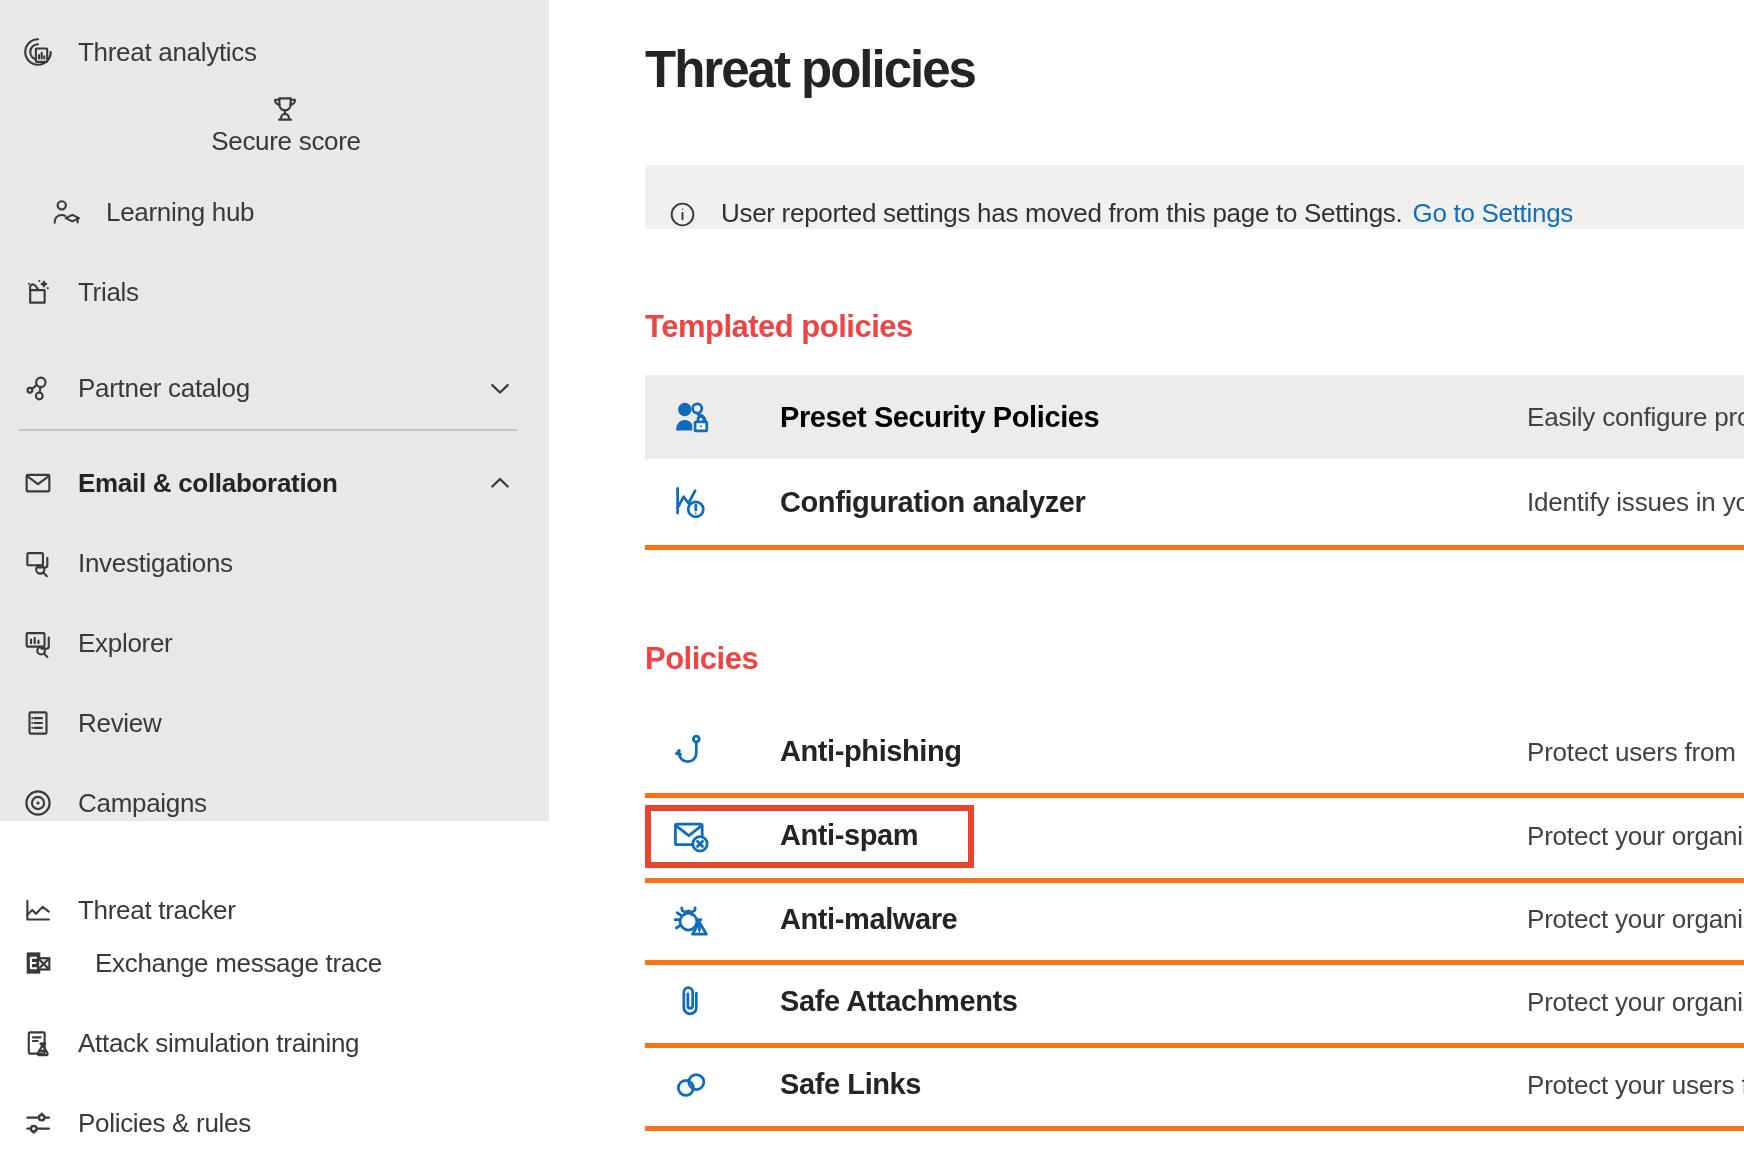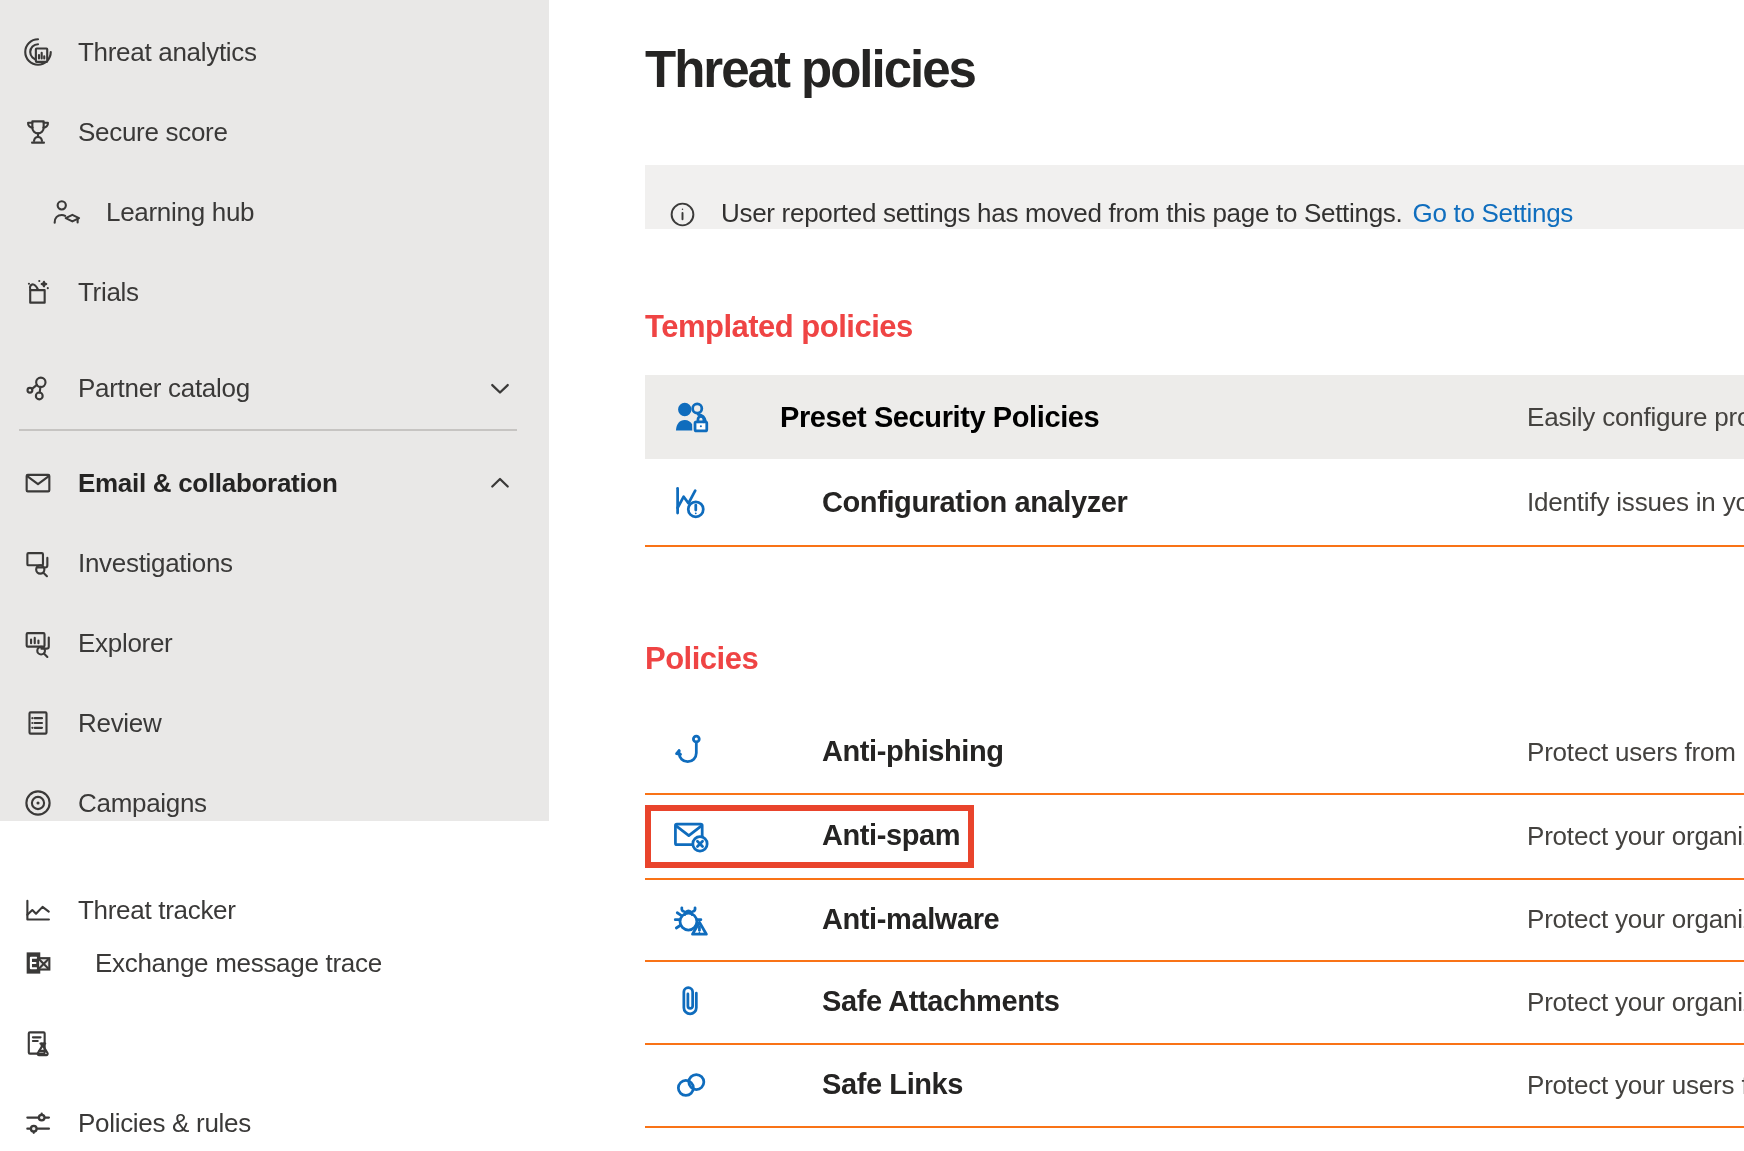--- a/index.html
+++ b/index.html
@@ -52,21 +52,21 @@
   #banner .btext{margin-left:24px;font-size:26px;color:#323130;white-space:nowrap;letter-spacing:-0.3px;}
   #banner .blink{margin-left:10px;font-size:26px;color:#106ebe;white-space:nowrap;cursor:pointer;letter-spacing:-0.3px;}
   .sect-head{
     position:absolute;left:96px;
     font-size:31px;font-weight:700;color:#ef4444;white-space:nowrap;letter-spacing:-0.5px;
   }
   .prow{
     position:absolute;left:96px;right:0;
     display:flex;align-items:center;cursor:pointer;
   }
-  .prow.pline{border-bottom:2px solid #f97316;gap:42px;}
+  .prow.pline{border-bottom:5px solid #f97316;}
   .prow.phigh{background:#edecea;}
   .prow .picon{
     width:44px;height:44px;margin-left:24px;flex:0 0 44px;color:#0f6cbd;
     display:flex;align-items:center;justify-content:center;
   }
   .prow .picon svg{width:44px;height:44px;}
   .prow .plabel{
     margin-left:67px;font-size:29px;font-weight:700;color:#252423;white-space:nowrap;letter-spacing:-0.4px;
   }
   .prow .plabel.plink{color:#000000;}
@@ -89,21 +89,21 @@
           <g fill="none" stroke="currentColor" stroke-width="1.5" stroke-linecap="round" stroke-linejoin="round">
             <path d="M12 3a9 9 0 1 0 9 9"></path>
             <path d="M12 6.5A5.5 5.5 0 1 0 17.5 12"></path>
             <rect x="10.5" y="9.5" width="8" height="9.5" rx="0.5" fill="#e9e8e7"></rect>
             <path d="M12.7 16.5v-2.3M14.6 16.5v-4M16.4 16.5v-1.4"></path>
           </g>
         </svg>
       </span>
       <span class="slabel">Threat analytics</span>
     </div>
-    <div class="srow" style="top: 92px;">
+    <div class="srow" style="top: 92px; flex-direction: column;">
       <span class="sicon">
         <svg viewBox="0 0 24 24">
           <g fill="none" stroke="currentColor" stroke-width="1.5" stroke-linecap="round" stroke-linejoin="round">
             <path d="M8 4.5h8v4.5a4 4 0 0 1-8 0z"></path>
             <path d="M8 5.5H5a3.1 3.1 0 0 0 3.2 3.4M16 5.5h3a3.1 3.1 0 0 1-3.2 3.4"></path>
             <path d="M12 13v2.3"></path>
             <path d="M9.2 18.3c.2-1.6 1.4-2.8 2.8-2.8s2.6 1.2 2.8 2.8"></path>
             <path d="M7.8 19.5h8.4"></path>
           </g>
         </svg>
@@ -251,20 +251,21 @@
       <span class="sicon">
         <svg viewBox="0 0 24 24">
           <g fill="none" stroke="currentColor" stroke-width="1.5" stroke-linecap="round" stroke-linejoin="round">
             <rect x="5.5" y="4.5" width="11.2" height="15" rx="0.8"></rect>
             <path d="M8.4 8h5.4M8.4 10.6h3.4"></path>
             <path d="M14.6 12.4v2.3l-2.7 4.4a1 1 0 0 0 .85 1.5h5.1a1 1 0 0 0 .85-1.5l-2.7-4.4v-2.3"></path>
             <path d="M13.7 12.4h3.4M13 17.6h4.7"></path>
           </g>
         </svg>
       </span>
+      <span class="slabel">Attack simulation training</span>
     </div>
     <div class="srow" style="top: 1083px;">
       <span class="sicon">
         <svg viewBox="0 0 24 24">
           <g fill="none" stroke="currentColor" stroke-width="1.6" stroke-linecap="round" stroke-linejoin="round">
             <path d="M4.5 8.2h15.2"></path>
             <circle cx="14.6" cy="8.2" r="2" fill="#e9e8e7"></circle>
             <path d="M14.6 5.3v.01"></path>
             <path d="M4.5 16h15.2"></path>
             <circle cx="9" cy="16" r="2" fill="#e9e8e7"></circle>

